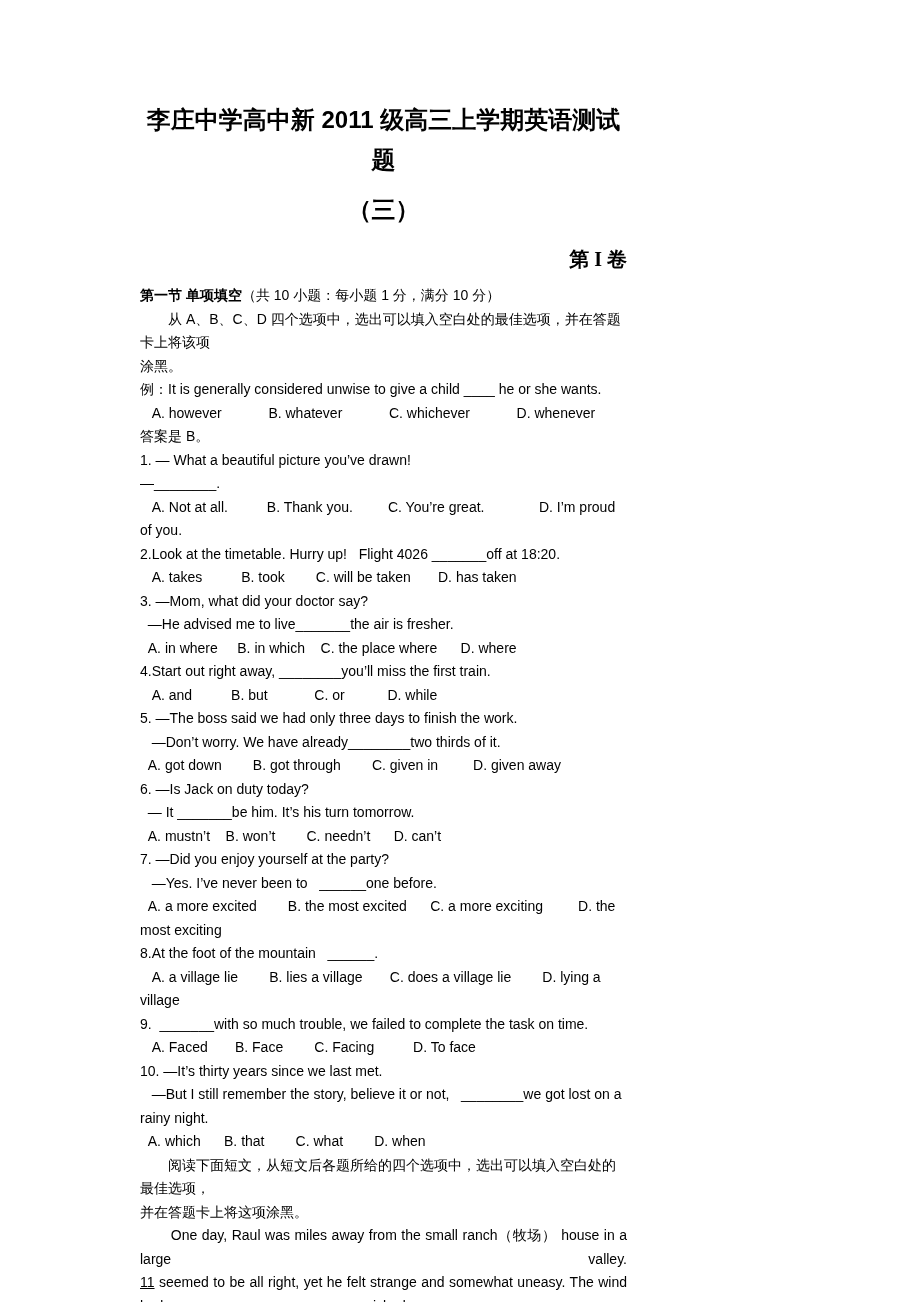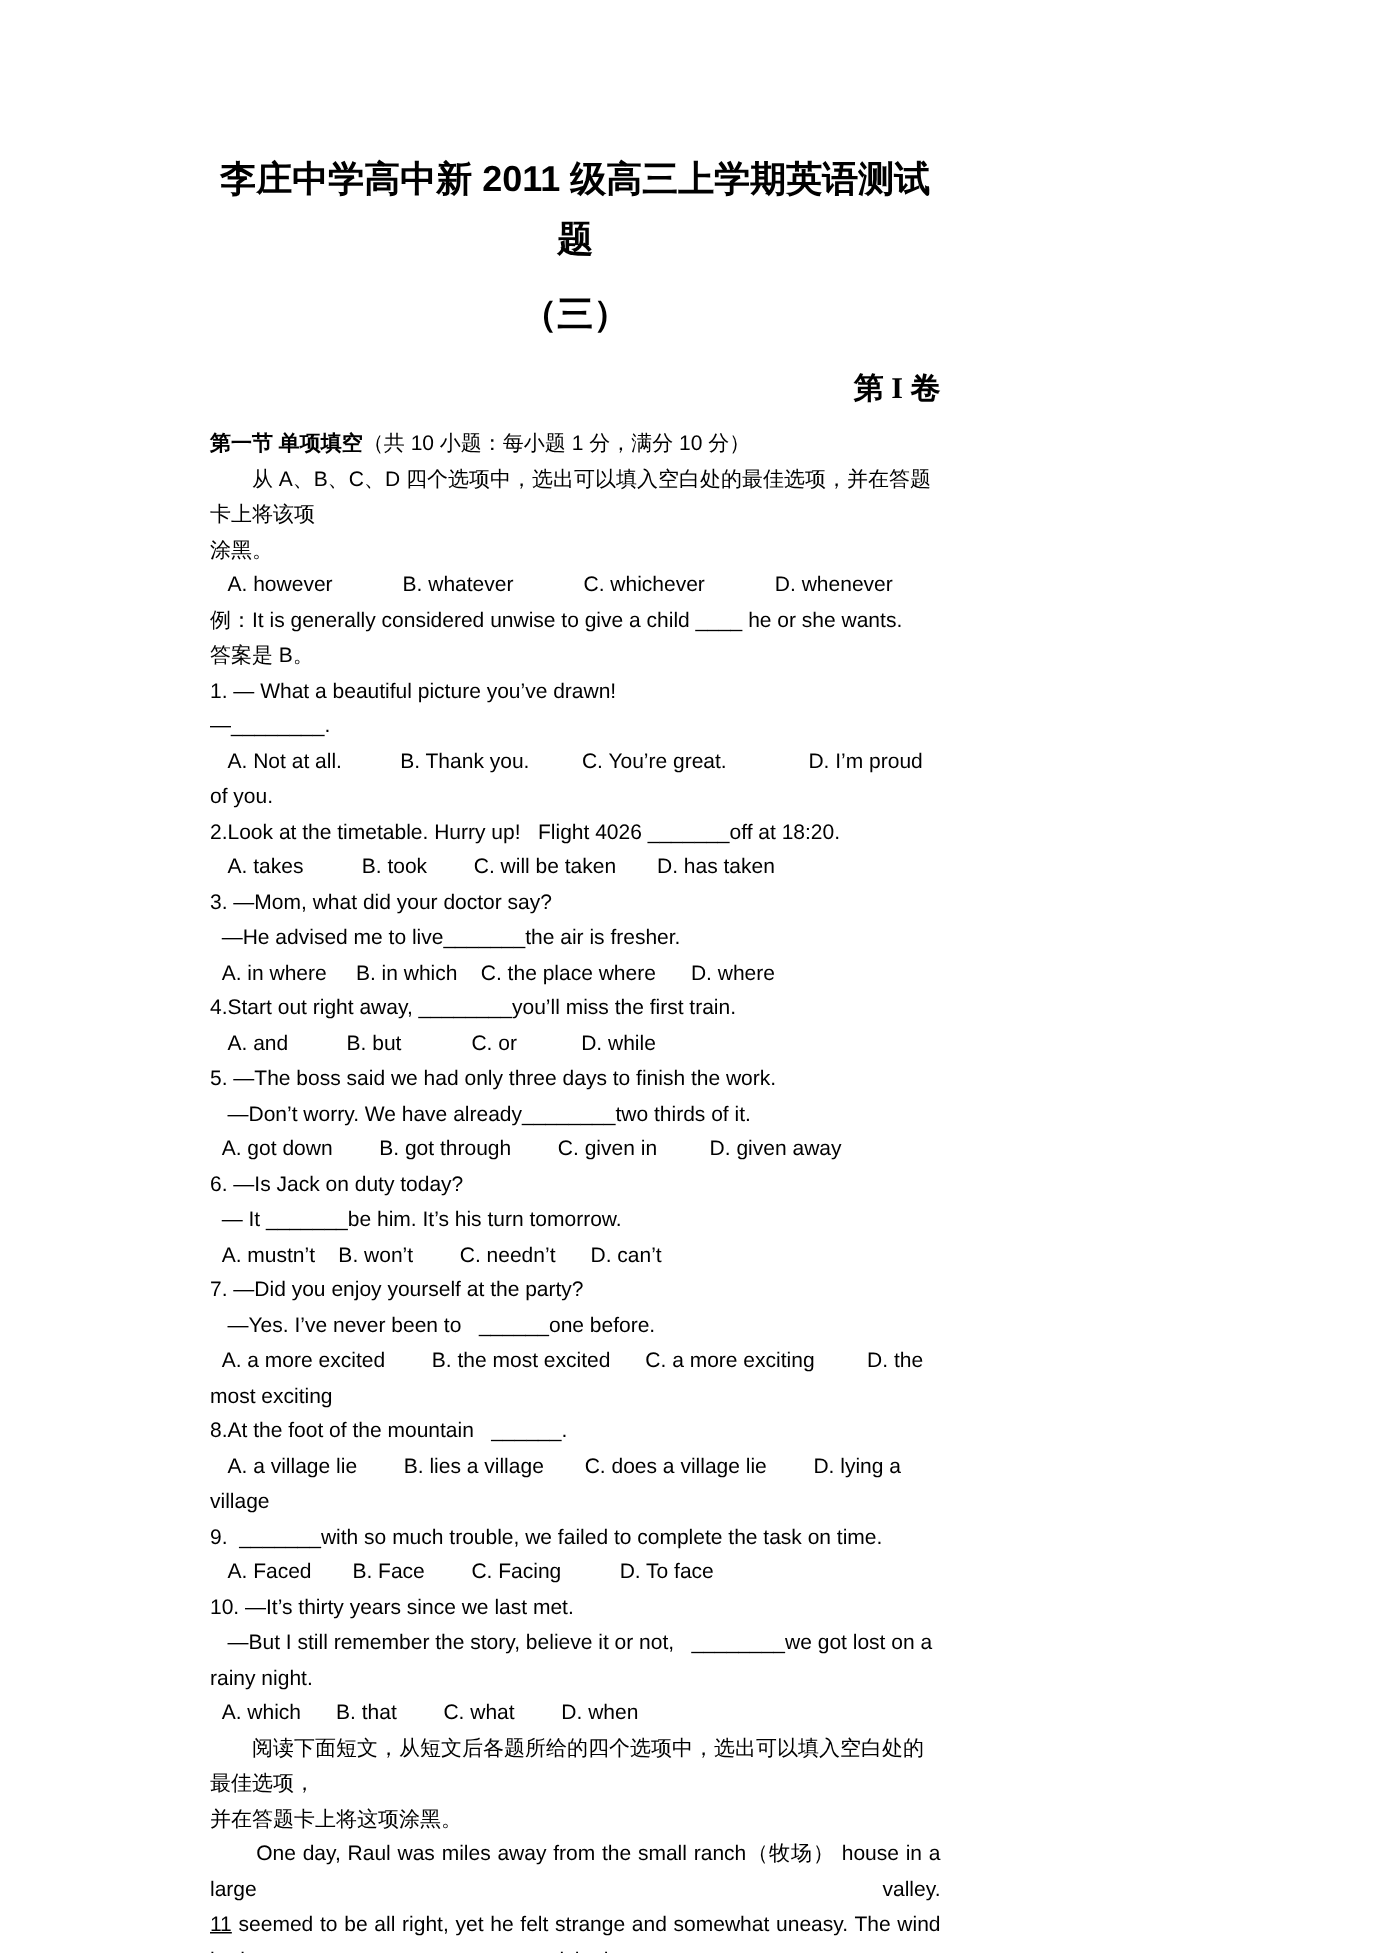--- a/index.html
+++ b/index.html
@@ -56,22 +56,22 @@
 <body>
 
 <div class="page">
   <div class="doc-title">李庄中学高中新 2011 级高三上学期英语测试题</div>
   <div class="doc-title2">（三）</div>
   <div class="volume-heading">第 I 卷</div>
   <div class="doc-body">
       <div class="line"><span class="seg-bold">第一节 单项填空</span><span>（共 10 小题：每小题 1 分，满分 10 分）</span></div>
       <div class="line"><span>　　从 A、B、C、D 四个选项中，选出可以填入空白处的最佳选项，并在答题卡上将该项</span></div>
       <div class="line"><span>涂黑。</span></div>
+      <div class="line"><span>例：It is generally considered unwise to give a child ____ he or she wants.</span></div>
       <div class="line"><span>   A. however            B. whatever            C. whichever            D. whenever</span></div>
-      <div class="line"><span>例：It is generally considered unwise to give a child ____ he or she wants.</span></div>
       <div class="line"><span>答案是 B。</span></div>
       <div class="line"><span>1. — What a beautiful picture you’ve drawn!</span></div>
       <div class="line"><span>—________.</span></div>
       <div class="line"><span>   A. Not at all.          B. Thank you.         C. You’re great.              D. I’m proud of you.</span></div>
       <div class="line"><span>2.Look at the timetable. Hurry up!   Flight 4026 _______off at 18:20.</span></div>
       <div class="line"><span>   A. takes          B. took        C. will be taken       D. has taken</span></div>
       <div class="line"><span>3. —Mom, what did your doctor say?</span></div>
       <div class="line"><span>  —He advised me to live_______the air is fresher.</span></div>
       <div class="line"><span>  A. in where     B. in which    C. the place where      D. where</span></div>
       <div class="line"><span>4.Start out right away, ________you’ll miss the first train.</span></div>

